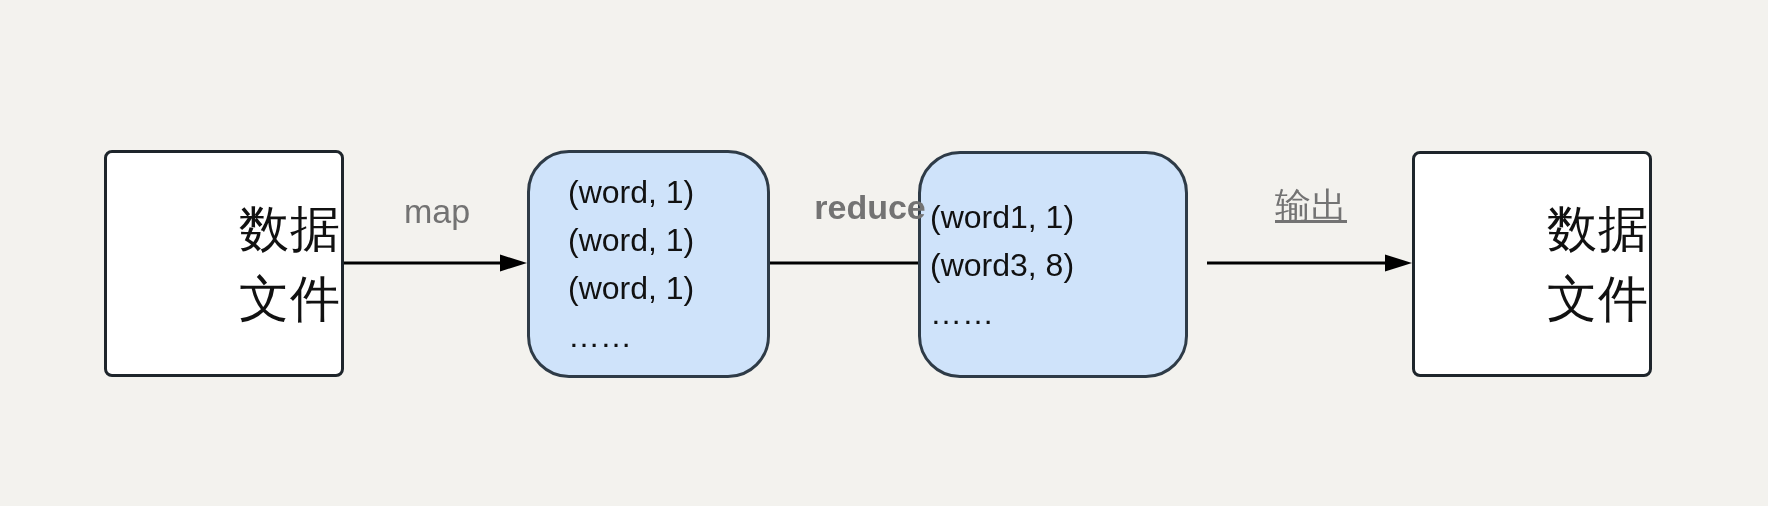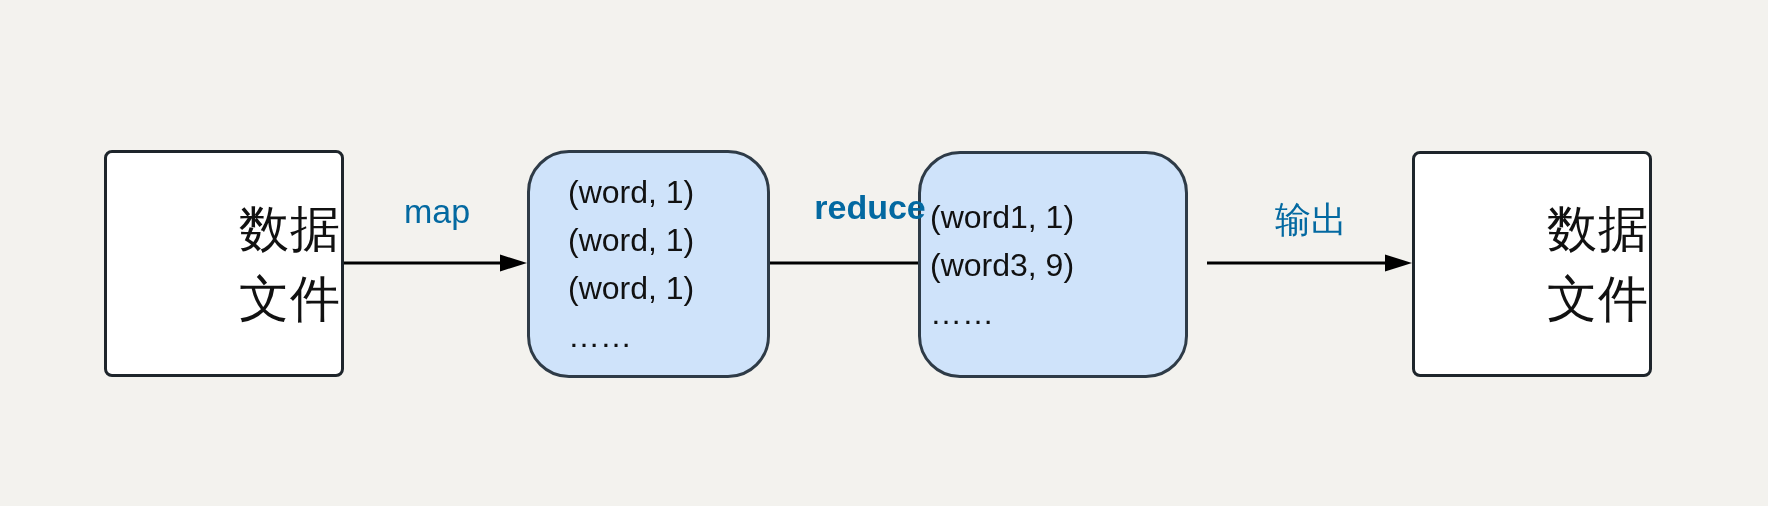--- a/index.html
+++ b/index.html
@@ -40,26 +40,26 @@
   #node-input  { left: 104px;  top: 150px; width: 240px; height: 227px; }
   #node-map    { left: 527px;  top: 150px; width: 243px; height: 228px; }
   #node-reduce { left: 918px;  top: 151px; width: 270px; height: 227px; padding-left: 9px; }
   #node-output { left: 1412px; top: 151px; width: 240px; height: 226px; }
 
   .edge-label {
     position: absolute;
     transform: translateX(-50%);
     font-size: 34px;
     line-height: 40px;
-    color: #0369a1;
+    color: #737373;
     white-space: nowrap;
   }
   #edge-label-map    { left: 437px;  top: 191px; }
   #edge-label-reduce { left: 870px;  top: 187px; font-weight: bold; }
-  #edge-label-output { left: 1311px; top: 200px; font-size: 36px; }
+  #edge-label-output { left: 1311px; top: 186px; font-size: 36px; text-decoration: underline; }
 
   .arrow-layer {
     position: absolute;
     left: 0; top: 0;
     width: 1768px;
     height: 506px;
     pointer-events: none;
   }
 </style>
 </head>
@@ -89,21 +89,21 @@
 
   <div class="node data" id="node-map">
     <div>(word, 1)</div>
     <div>(word, 1)</div>
     <div>(word, 1)</div>
     <div>……</div>
   </div>
 
   <div class="node data" id="node-reduce">
     <div>(word1, 1)</div>
-    <div>(word3, 9)</div>
+    <div>(word3, 8)</div>
     <div>……</div>
   </div>
 
   <div class="node file" id="node-output">
     <div>数据</div>
     <div>文件</div>
   </div>
 
   <div class="edge-label" id="edge-label-map">map</div>
   <div class="edge-label" id="edge-label-reduce">reduce</div>

